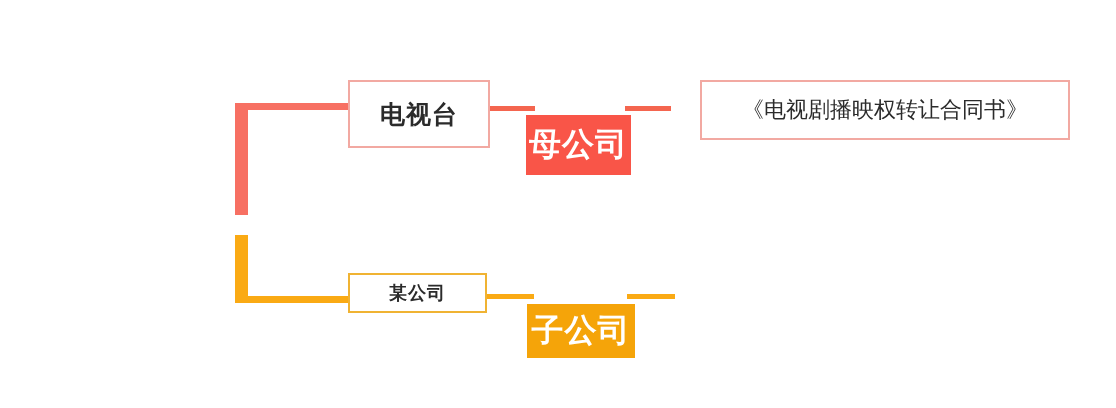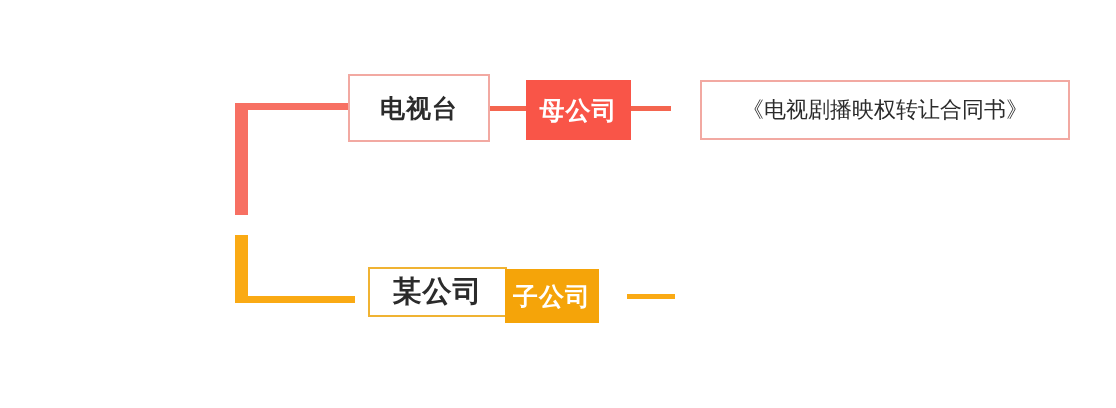--- a/index.html
+++ b/index.html
@@ -92,20 +92,21 @@
   
   .node {
     position: absolute;
     box-sizing: border-box;
     display: flex;
     align-items: center;
     justify-content: center;
     background: #ffffff;
     color: #2b2b2b;
     white-space: nowrap;
+    margin-top: 6px;
   }
 
   .node-root {
     left: 76px;
     top: 165px;
     width: 197px;
     height: 79px;
     border: 2px solid #5DB85C;
     font-size: 25px;
     font-weight: bold;
@@ -117,55 +118,56 @@
     top: 74px;
     width: 142px;
     height: 68px;
     border: 2px solid #F2A9A2;
     font-size: 25px;
     font-weight: bold;
     letter-spacing: 1px;
   }
 
   .node-some {
-    left: 368px;
+    left: 348px;
     top: 267px;
     width: 139px;
-    height: 50px;
+    height: 40px;
     border: 2px solid #F0B333;
-    font-size: 29px;
+    font-size: 18px;
     font-weight: bold;
     letter-spacing: 1px;
   }
 
   .tag {
     position: absolute;
     box-sizing: border-box;
     display: flex;
     align-items: center;
     justify-content: center;
     color: #ffffff;
-    font-size: 25px;
+    font-size: 32px;
     font-weight: bold;
     letter-spacing: 1px;
     white-space: nowrap;
+    margin-top: 35px;
   }
 
   .tag-parent {
     left: 526px;
     top: 80px;
     width: 105px;
     height: 60px;
     background: #F95548;
   }
 
   .tag-child {
-    left: 505px;
+    left: 527px;
     top: 269px;
-    width: 94px;
+    width: 108px;
     height: 54px;
     background: #F5A409;
   }
 
   .doc {
     position: absolute;
     box-sizing: border-box;
     display: flex;
     align-items: center;
     justify-content: center;

